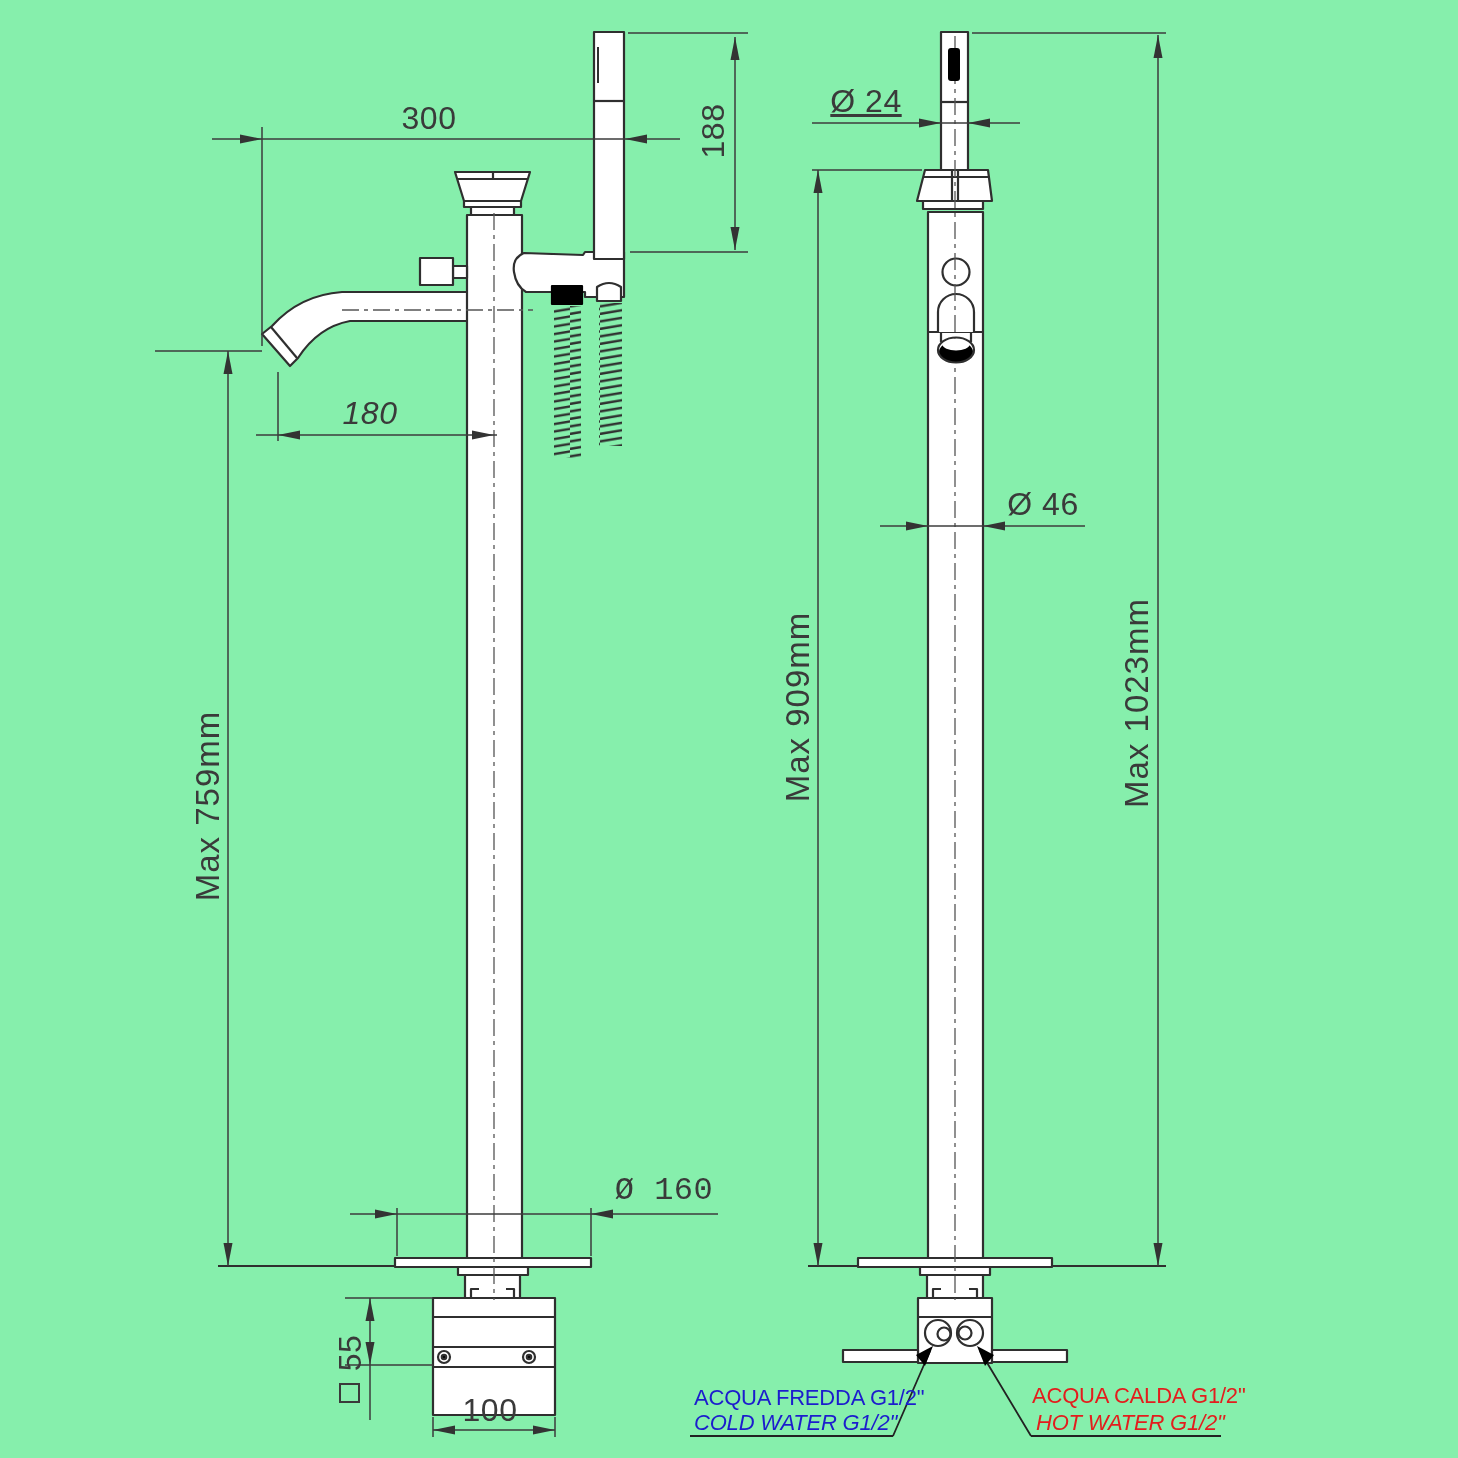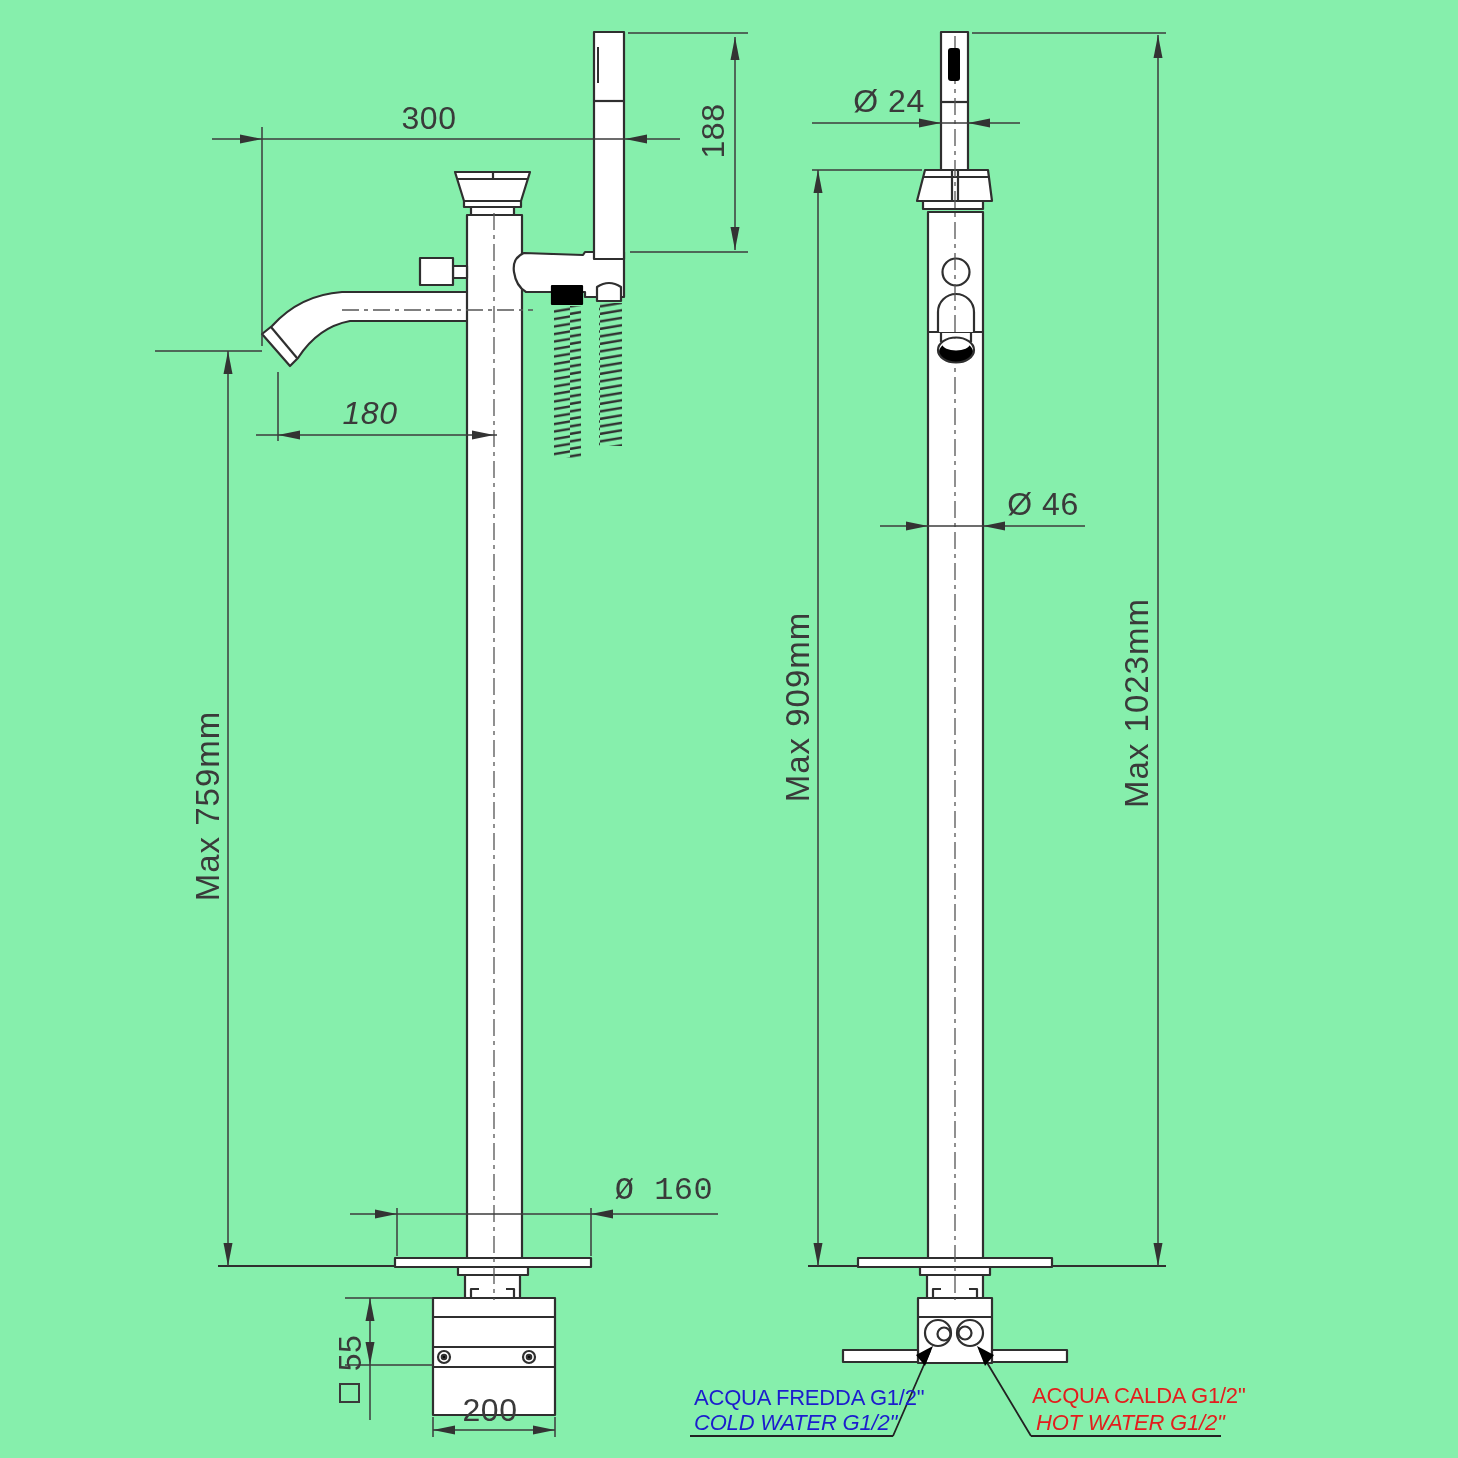--- a/index.html
+++ b/index.html
@@ -184,39 +184,39 @@
     <g fill="#000" stroke="none">
       <polygon points="933,1346 916,1355 925,1366"></polygon>
       <polygon points="977,1346 994,1355 985,1366"></polygon>
     </g>
   </svg>
 
   <div class="lbl" style="left:429px;top:118px;">300</div>
 
   <div class="lbl rot" style="left:713px;top:131px;">188</div>
 
-  <div class="lbl" style="left:889px;top:101px;">Ø 24</div>
+  <div class="lbl" style="left:866px;top:101px;text-decoration:underline;">Ø 24</div>
 
   <div class="lbl" style="left:370px;top:413px;font-style:italic;">180</div>
 
   <div class="lbl" style="left:1043px;top:504px;">Ø 46</div>
 
   <div class="lbl rot maxlbl" style="left:207px;top:806px;">Max 759mm</div>
 
   <div class="lbl rot maxlbl" style="left:797px;top:707px;">Max 909mm</div>
 
   <div class="lbl rot maxlbl" style="left:1136px;top:703px;">Max 1023mm</div>
 
   <div class="lbl" style="left:664px;top:1191px;font-family:Liberation Mono, monospace;">Ø 160</div>
 
   <div class="lbl rot" style="left:350px;top:1353px;">55</div>
 
   <div class="sq"></div>
 
-  <div class="lbl" style="left:490px;top:1410px;">200</div>
+  <div class="lbl" style="left:490px;top:1410px;">100</div>
 
   <div class="conn cold" style="left:694px;top:1387px;">ACQUA FREDDA G1/2"</div>
   <div class="conn cold it" style="left:694px;top:1412px;">COLD WATER G1/2"</div>
 
   <div class="conn hot" style="left:1032px;top:1385px;">ACQUA CALDA G1/2"</div>
   <div class="conn hot it" style="left:1036px;top:1412px;">HOT WATER G1/2"</div>
 
 </div>
 
 </body></html>

